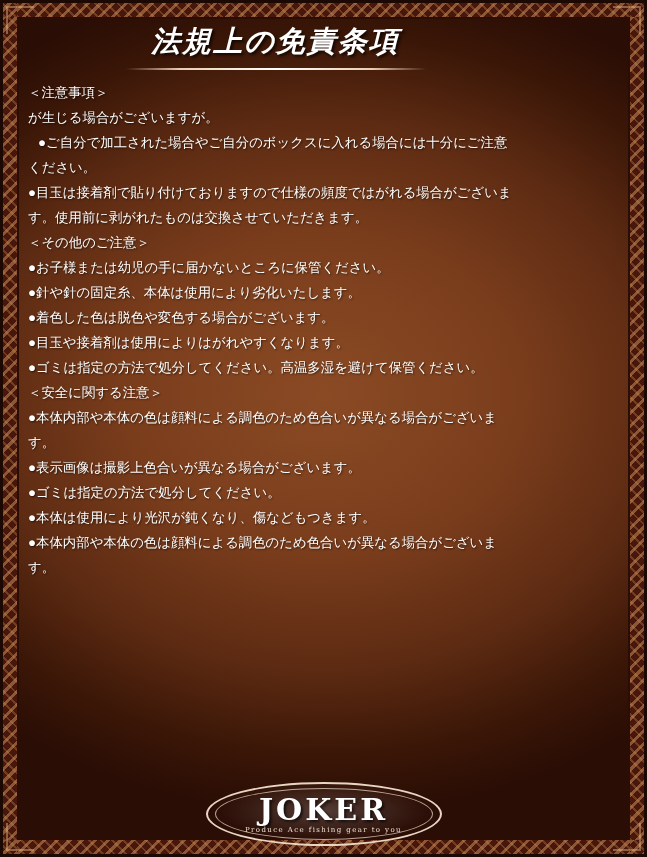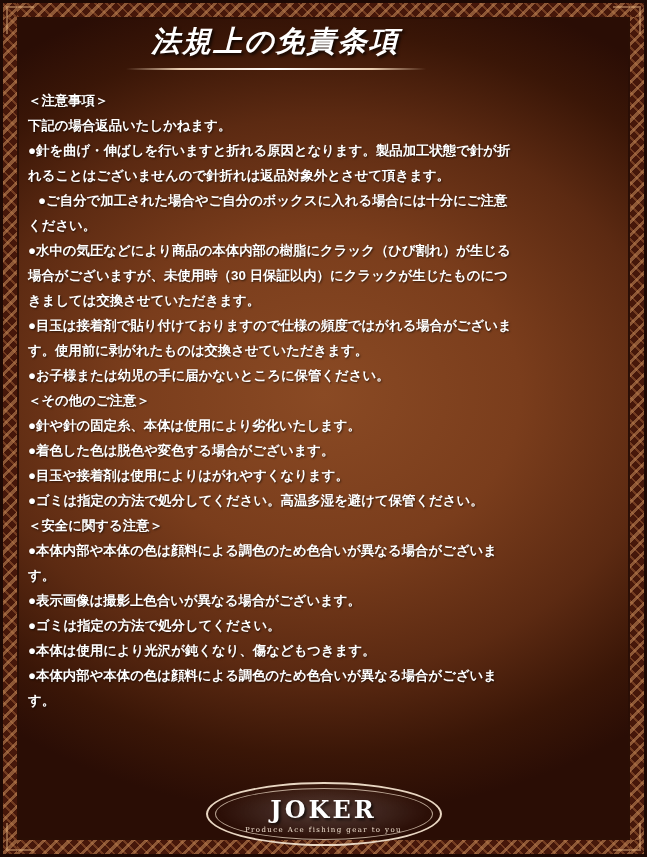--- a/index.html
+++ b/index.html
@@ -98,27 +98,26 @@
     padding-top: 2px;
     text-shadow: 2px 2px 3px rgba(0,0,0,.75);
   }
   .title-rule {
     width: 300px;
     height: 2px;
     margin: 6px auto 0 auto;
     background: linear-gradient(to right, rgba(255,255,255,0), #e9cdb1 18%, #ffffff 50%, #e9cdb1 82%, rgba(255,255,255,0));
   }
   .body-text {
-    margin-top: 18px;
+    margin-top: 10px;
     padding: 0 10px 0 8px;
     color: #ffffff;
     font-size: 13.4px;
     line-height: 25px;
     text-shadow: 1px 1px 2px rgba(0,0,0,.6);
-    font-weight: bold;
   }
   .body-text p {
     margin: 0;
   }
   .p-indent {
     text-indent: 10px;
   }
   .logo-wrap {
     position: absolute;
     left: 0;
@@ -151,21 +150,21 @@
   .logo-ellipse.inner {
     left: 9px; top: 10px;
     width: 218px; height: 52px;
     border: 1px solid rgba(232,214,194,.75);
   }
   .logo-text {
     position: relative;
     color: #ffffff;
     font-family: "DejaVu Serif", serif;
     font-weight: bold;
-    font-size: 24px;
+    font-size: 30px;
     letter-spacing: 3px;
     text-shadow: 2px 2px 3px rgba(0,0,0,.7);
     line-height: 32px;
   }
   .logo-sub {
     position: relative;
     color: #f0e0cf;
     font-family: "DejaVu Serif", serif;
     font-size: 7px;
     letter-spacing: 1.4px;
@@ -186,27 +185,25 @@
   <div class="corner bl"></div>
   <div class="corner br"></div>
 
   <div class="content">
 
     <div class="title">法規上の免責条項</div>
     <div class="title-rule"></div>
 
     <div class="body-text">
       <p>＜注意事項＞</p>
-      <p>下記の場合返品いたしかねます。</p>
-      <p>●針を曲げ・伸ばしを行いますと折れる原因となります。製品加工状態で針が折れることはございませんので針折れは返品対象外とさせて頂きます。</p>
+      <p>が生じる場合がございますが。</p>
       <p class="p-indent">●ご自分で加工された場合やご自分のボックスに入れる場合には十分にご注意ください。</p>
-      <p>●水中の気圧などにより商品の本体内部の樹脂にクラック（ひび割れ）が生じる場合がございますが、未使用時（30 日保証以内）にクラックが生じたものにつきましては交換させていただきます。</p>
       <p>●目玉は接着剤で貼り付けておりますので仕様の頻度ではがれる場合がございます。使用前に剥がれたものは交換させていただきます。</p>
+      <p>＜その他のご注意＞</p>
       <p>●お子様または幼児の手に届かないところに保管ください。</p>
-      <p>＜その他のご注意＞</p>
       <p>●針や針の固定糸、本体は使用により劣化いたします。</p>
       <p>●着色した色は脱色や変色する場合がございます。</p>
       <p>●目玉や接着剤は使用によりはがれやすくなります。</p>
       <p>●ゴミは指定の方法で処分してください。高温多湿を避けて保管ください。</p>
       <p>＜安全に関する注意＞</p>
       <p>●本体内部や本体の色は顔料による調色のため色合いが異なる場合がございます。</p>
       <p>●表示画像は撮影上色合いが異なる場合がございます。</p>
       <p>●ゴミは指定の方法で処分してください。</p>
       <p>●本体は使用により光沢が鈍くなり、傷などもつきます。</p>
       <p>●本体内部や本体の色は顔料による調色のため色合いが異なる場合がございます。</p>

